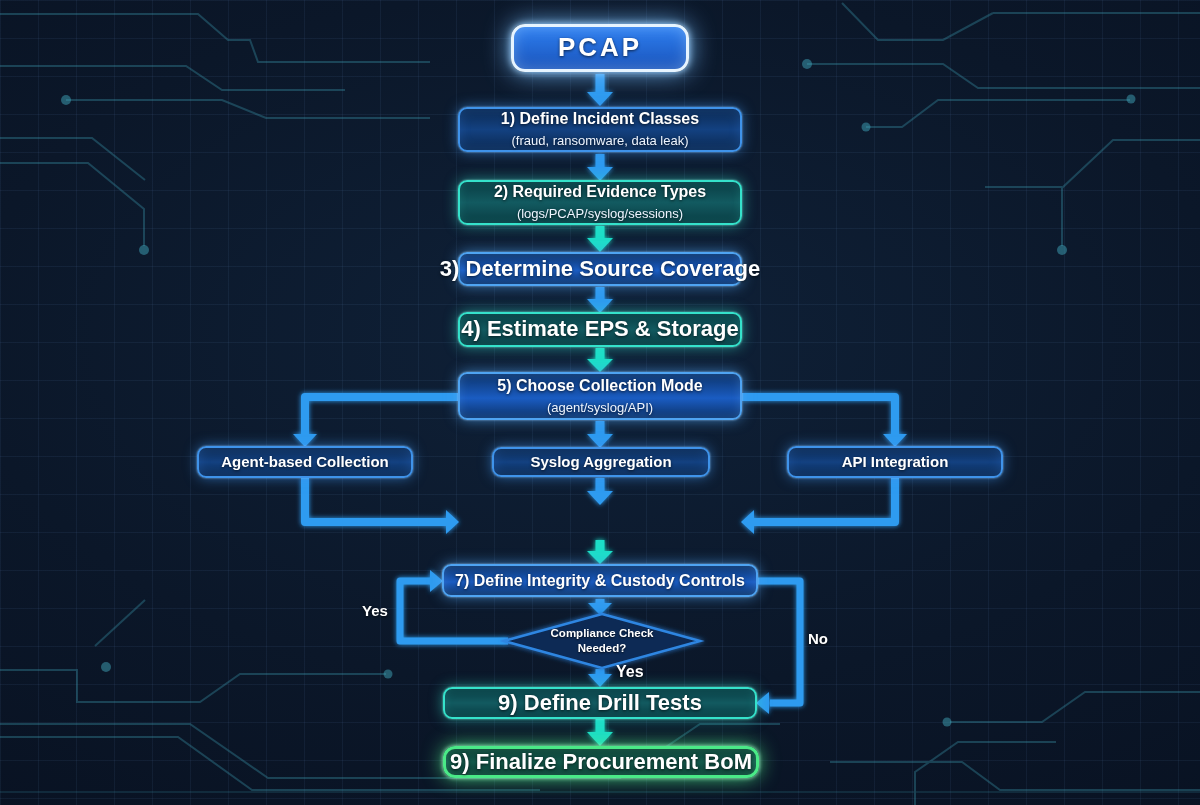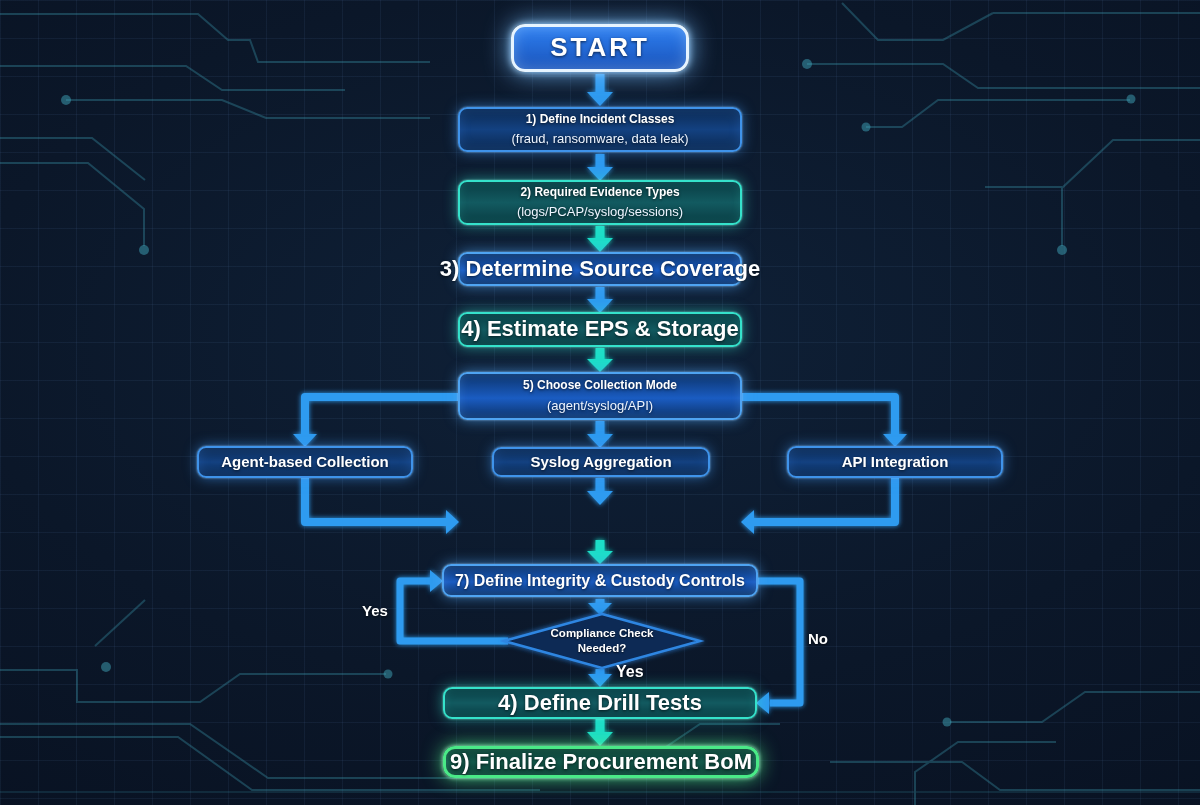--- a/index.html
+++ b/index.html
@@ -16,21 +16,21 @@
       linear-gradient(90deg, rgba(115,165,225,0.08) 1px, transparent 1px);
     background-size:38px 38px;
   }
   svg.layer { position:absolute; left:0; top:0; }
 
   .node {
     position:absolute; box-sizing:border-box;
     display:flex; flex-direction:column; align-items:center; justify-content:center;
     text-align:center; color:#ffffff; border-radius:9px; z-index:5;
   }
-  .node .t { font-weight:700; font-size:12px; line-height:1.12; text-shadow:0 1px 3px rgba(0,0,0,.65); white-space:nowrap; }
+  .node .t { font-weight:700; font-size:16px; line-height:1.12; text-shadow:0 1px 3px rgba(0,0,0,.65); white-space:nowrap; }
   .node .s { font-weight:400; font-size:13px; line-height:1.1; margin-top:6px; color:#eef5ff; text-shadow:0 1px 3px rgba(0,0,0,.6); white-space:nowrap; }
   .node.single .t { font-size:22px; }
   .node.small .t { font-size:15px; }
 
   .blue-dark {
     background:linear-gradient(180deg,#0c2a52 0%,#134181 50%,#0c2a52 100%);
     border:2px solid #3f93ea;
     box-shadow:0 0 13px rgba(64,150,240,.6), 0 0 2px rgba(170,215,255,.9), inset 0 0 12px rgba(70,150,255,.2);
   }
   .blue-bright {
@@ -174,21 +174,21 @@
         <polygon points="587,359 613,359 600,372"></polygon>
         <polygon points="587,551 613,551 600,564"></polygon>
         <polygon points="587,732 613,732 600,746"></polygon>
       </g>
     </g>
 
     <polygon points="602,614 700,641 602,668 504,641" fill="#0c2a54" stroke="#2f86e2" stroke-width="2.5" filter="url(#glowB)"></polygon>
   </svg>
 
   <div class="node start" style="left:511px;top:24px;width:178px;height:48px">
-    <div class="t">START</div>
+    <div class="t">PCAP</div>
   </div>
 
   <div class="node blue-dark" style="left:458px;top:107px;width:284px;height:45px">
     <div class="t">1) Define Incident Classes</div>
     <div class="s">(fraud, ransomware, data leak)</div>
   </div>
 
   <div class="node teal" style="left:458px;top:180px;width:284px;height:45px">
     <div class="t">2) Required Evidence Types</div>
     <div class="s">(logs/PCAP/syslog/sessions)</div>
@@ -220,21 +220,21 @@
   </div>
 
 
   <div class="node single blue-bright" style="left:442px;top:564px;width:316px;height:33px">
     <div class="t" style="font-size:16px">7) Define Integrity &amp; Custody Controls</div>
   </div>
 
   <div class="diamond-text" style="left:527px;top:620px;width:150px;height:42px">Compliance Check Needed?</div>
 
   <div class="node single teal" style="left:443px;top:687px;width:314px;height:32px">
-    <div class="t">4) Define Drill Tests</div>
+    <div class="t">9) Define Drill Tests</div>
   </div>
 
   <div class="node single green" style="left:443px;top:746px;width:316px;height:32px">
     <div class="t">9) Finalize Procurement BoM</div>
   </div>
 
   <div class="edge-label" style="left:362px;top:602px">Yes</div>
   <div class="edge-label big" style="left:616px;top:663px">Yes</div>
   <div class="edge-label" style="left:808px;top:630px">No</div>
 </div>

